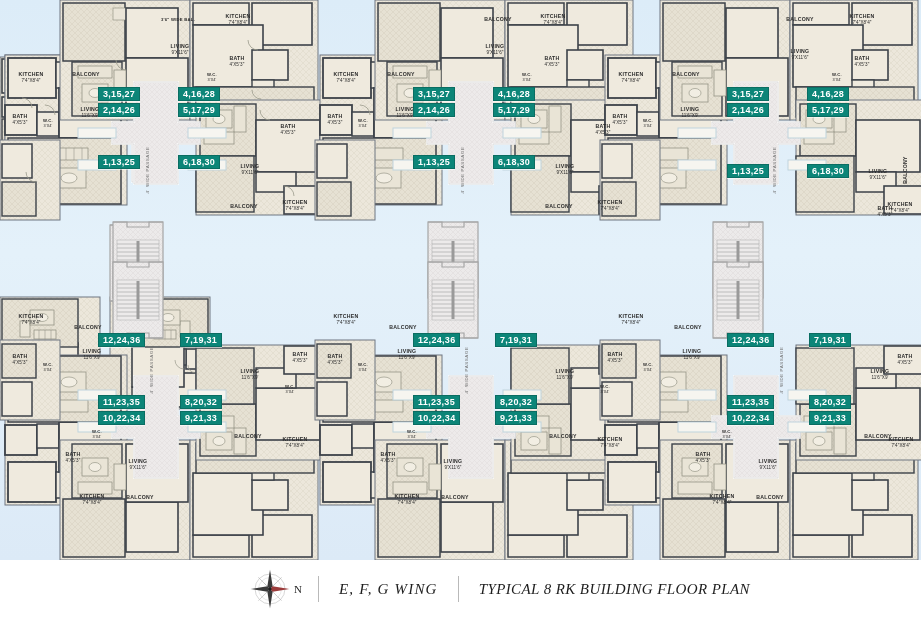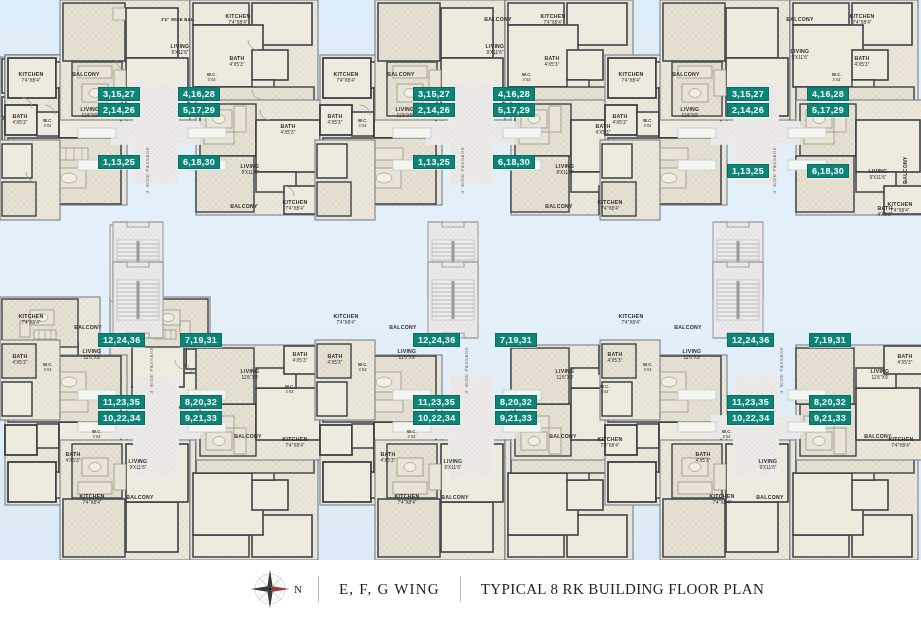--- a/index.html
+++ b/index.html
@@ -84,20 +84,21 @@
     font-size: 11px; color:#232323;
     margin-left: 2px; margin-right: 16px;
   }
   .fdiv { width:1px; height:26px; background:#b9b9b9; }
   .ftext {
     font-family: "Liberation Serif", serif;
     font-size: 15px; color:#1d1d1d;
     letter-spacing:.4px;
     padding: 0 20px;
     white-space: nowrap;
+    font-style: italic;
   }
   .ftext.wing { letter-spacing:1.2px; }
 </style>
 </head>
 <body>
 
 <div id="page">
 
   <div id="plan">
 

